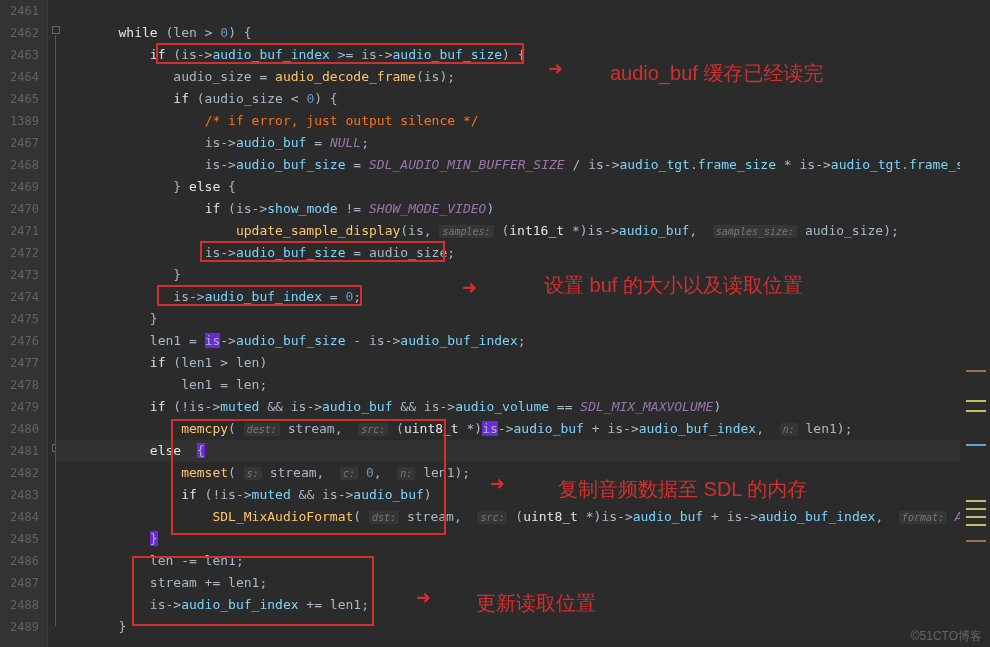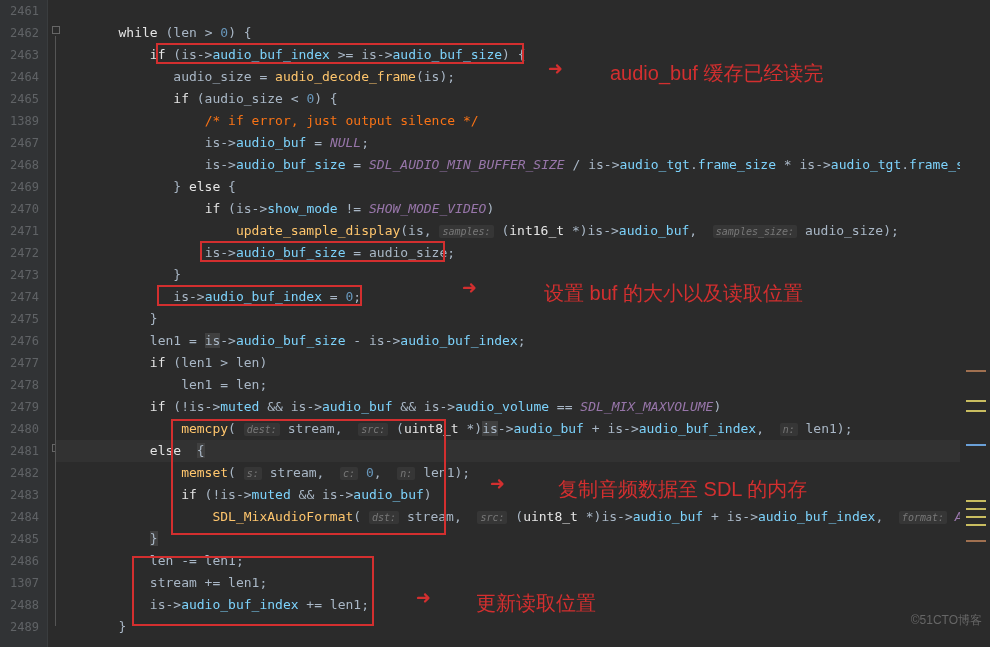--- a/index.html
+++ b/index.html
@@ -47,21 +47,21 @@
 .line { height: 22px; position: relative; }
 .line.current { background: #323232; }
 .kw { color: #e5e5e5; }
 .num { color: #6897bb; }
 .fn { color: #ffc66d; }
 .const { color: #9876aa; font-style: italic; }
 .comment { color: #f97316; }
 .field { color: #7dd3fc; }
 .hint { color: #787878; font-style: italic; font-size: 10px; background: rgba(80,80,80,0.3); padding: 1px 3px; border-radius: 2px; }
 .op { color: #a9b7c6; }
-.hl { background: #404040; }
+.hl { background: #6d28d9; }
 .redbox {
   position: absolute;
   border: 2px solid #d32f2f;
   pointer-events: none;
 }
 .arrow {
   position: absolute;
   color: #d32f2f;
   font-size: 24px;
   pointer-events: none;
@@ -84,21 +84,21 @@
 }
 .minimap-line {
   position: absolute;
   right: 4px;
   width: 20px;
   height: 2px;
 }
 .watermark {
   position: absolute;
   right: 8px;
-  bottom: 18px;
+  bottom: 2px;
   color: #666;
   font-size: 12px;
   font-family: sans-serif;
 }
 </style>
 </head>
 <body>
 
 <div class="editor">
   <div class="gutter" id="gutter">
@@ -121,21 +121,21 @@
       <div class="ln">2477</div>
       <div class="ln">2478</div>
       <div class="ln">2479</div>
       <div class="ln">2480</div>
       <div class="ln">2481</div>
       <div class="ln">2482</div>
       <div class="ln">2483</div>
       <div class="ln">2484</div>
       <div class="ln">2485</div>
       <div class="ln">2486</div>
-      <div class="ln">1307</div>
+      <div class="ln">2487</div>
       <div class="ln">2488</div>
       <div class="ln">2489</div>
     </div>
   <div class="fold-col">
     <div class="fold-mark" style="top:26px;"></div>
     <div class="fold-mark" style="top:444px;"></div>
     <div style="position:absolute;left:8px;top:36px;width:1px;height:590px;background:#555;"></div>
   </div>
   <div class="code" id="code"><div class="line"></div><div class="line">        <span class="kw">while</span><span class="op"> (len &gt; </span><span class="num">0</span><span class="op">) {</span></div><div class="line">            <span class="kw">if</span><span class="op"> (is-&gt;</span><span class="field">audio_buf_index</span><span class="op"> &gt;= is-&gt;</span><span class="field">audio_buf_size</span><span class="op">) {</span></div><div class="line">               <span class="op">audio_size = </span><span class="fn">audio_decode_frame</span><span class="op">(is);</span></div><div class="line">               <span class="kw">if</span><span class="op"> (audio_size &lt; </span><span class="num">0</span><span class="op">) {</span></div><div class="line">                   <span class="comment">/* if error, just output silence */</span></div><div class="line">                   <span class="op">is-&gt;</span><span class="field">audio_buf</span><span class="op"> = </span><span class="const">NULL</span><span class="op">;</span></div><div class="line">                   <span class="op">is-&gt;</span><span class="field">audio_buf_size</span><span class="op"> = </span><span class="const">SDL_AUDIO_MIN_BUFFER_SIZE</span><span class="op"> / is-&gt;</span><span class="field">audio_tgt</span><span class="op">.</span><span class="field">frame_size</span><span class="op"> * is-&gt;</span><span class="field">audio_tgt</span><span class="op">.</span><span class="field">frame_si</span></div><div class="line">               <span class="op">} </span><span class="kw">else</span><span class="op"> {</span></div><div class="line">                   <span class="kw">if</span><span class="op"> (is-&gt;</span><span class="field">show_mode</span><span class="op"> != </span><span class="const">SHOW_MODE_VIDEO</span><span class="op">)</span></div><div class="line">                       <span class="fn">update_sample_display</span><span class="op">(is, </span><span class="hint">samples:</span><span class="op"> (</span><span class="kw">int16_t</span><span class="op"> *)is-&gt;</span><span class="field">audio_buf</span><span class="op">,  </span><span class="hint">samples_size:</span><span class="op"> audio_size);</span></div><div class="line">                   <span class="op">is-&gt;</span><span class="field">audio_buf_size</span><span class="op"> = audio_size;</span></div><div class="line">               <span class="op">}</span></div><div class="line">               <span class="op">is-&gt;</span><span class="field">audio_buf_index</span><span class="op"> = </span><span class="num">0</span><span class="op">;</span></div><div class="line">            <span class="op">}</span></div><div class="line">            <span class="op">len1 = </span><span class="hl">is</span><span class="op">-&gt;</span><span class="field">audio_buf_size</span><span class="op"> - is-&gt;</span><span class="field">audio_buf_index</span><span class="op">;</span></div><div class="line">            <span class="kw">if</span><span class="op"> (len1 &gt; len)</span></div><div class="line">                <span class="op">len1 = len;</span></div><div class="line">            <span class="kw">if</span><span class="op"> (!is-&gt;</span><span class="field">muted</span><span class="op"> &amp;&amp; is-&gt;</span><span class="field">audio_buf</span><span class="op"> &amp;&amp; is-&gt;</span><span class="field">audio_volume</span><span class="op"> == </span><span class="const">SDL_MIX_MAXVOLUME</span><span class="op">)</span></div><div class="line">                <span class="fn">memcpy</span><span class="op">( </span><span class="hint">dest:</span><span class="op"> stream,  </span><span class="hint">src:</span><span class="op"> (</span><span class="kw">uint8_t</span><span class="op"> *)</span><span class="hl">is</span><span class="op">-&gt;</span><span class="field">audio_buf</span><span class="op"> + is-&gt;</span><span class="field">audio_buf_index</span><span class="op">,  </span><span class="hint">n:</span><span class="op"> len1);</span></div><div class="line current">            <span class="kw">else</span><span class="op">  </span><span class="hl">{</span></div><div class="line">                <span class="fn">memset</span><span class="op">( </span><span class="hint">s:</span><span class="op"> stream,  </span><span class="hint">c:</span><span class="op"> </span><span class="num">0</span><span class="op">,  </span><span class="hint">n:</span><span class="op"> len1);</span></div><div class="line">                <span class="kw">if</span><span class="op"> (!is-&gt;</span><span class="field">muted</span><span class="op"> &amp;&amp; is-&gt;</span><span class="field">audio_buf</span><span class="op">)</span></div><div class="line">                    <span class="fn">SDL_MixAudioFormat</span><span class="op">( </span><span class="hint">dst:</span><span class="op"> stream,  </span><span class="hint">src:</span><span class="op"> (</span><span class="kw">uint8_t</span><span class="op"> *)is-&gt;</span><span class="field">audio_buf</span><span class="op"> + is-&gt;</span><span class="field">audio_buf_index</span><span class="op">,  </span><span class="hint">format:</span><span class="op"> </span><span class="const">AUDIO_</span></div><div class="line">            <span class="hl">}</span></div><div class="line">            <span class="op">len -= len1;</span></div><div class="line">            <span class="op">stream += len1;</span></div><div class="line">            <span class="op">is-&gt;</span><span class="field">audio_buf_index</span><span class="op"> += len1;</span></div><div class="line">        <span class="op">}</span></div></div>
   <div class="minimap">
@@ -156,17 +156,17 @@
 <div class="redbox" style="left:157px; top:285px; width:205px; height:21px;"></div>
 <div class="redbox" style="left:171px; top:419px; width:275px; height:116px;"></div>
 <div class="redbox" style="left:132px; top:556px; width:242px; height:70px;"></div>
 
 <div class="arrow" style="left:548px; top:55px;">➜</div>
 <div class="arrow" style="left:462px; top:274px;">➜</div>
 <div class="arrow" style="left:490px; top:470px;">➜</div>
 <div class="arrow" style="left:416px; top:584px;">➜</div>
 
 <div class="annotation" style="left:610px; top:60px;">audio_buf 缓存已经读完</div>
-<div class="annotation" style="left:544px; top:280px;">设置 buf 的大小以及读取位置</div>
+<div class="annotation" style="left:544px; top:272px;">设置 buf 的大小以及读取位置</div>
 <div class="annotation" style="left:558px; top:476px;">复制音频数据至 SDL 的内存</div>
 <div class="annotation" style="left:476px; top:590px;">更新读取位置</div>
 
 <div class="watermark">©51CTO博客</div>
 
 </body></html>

